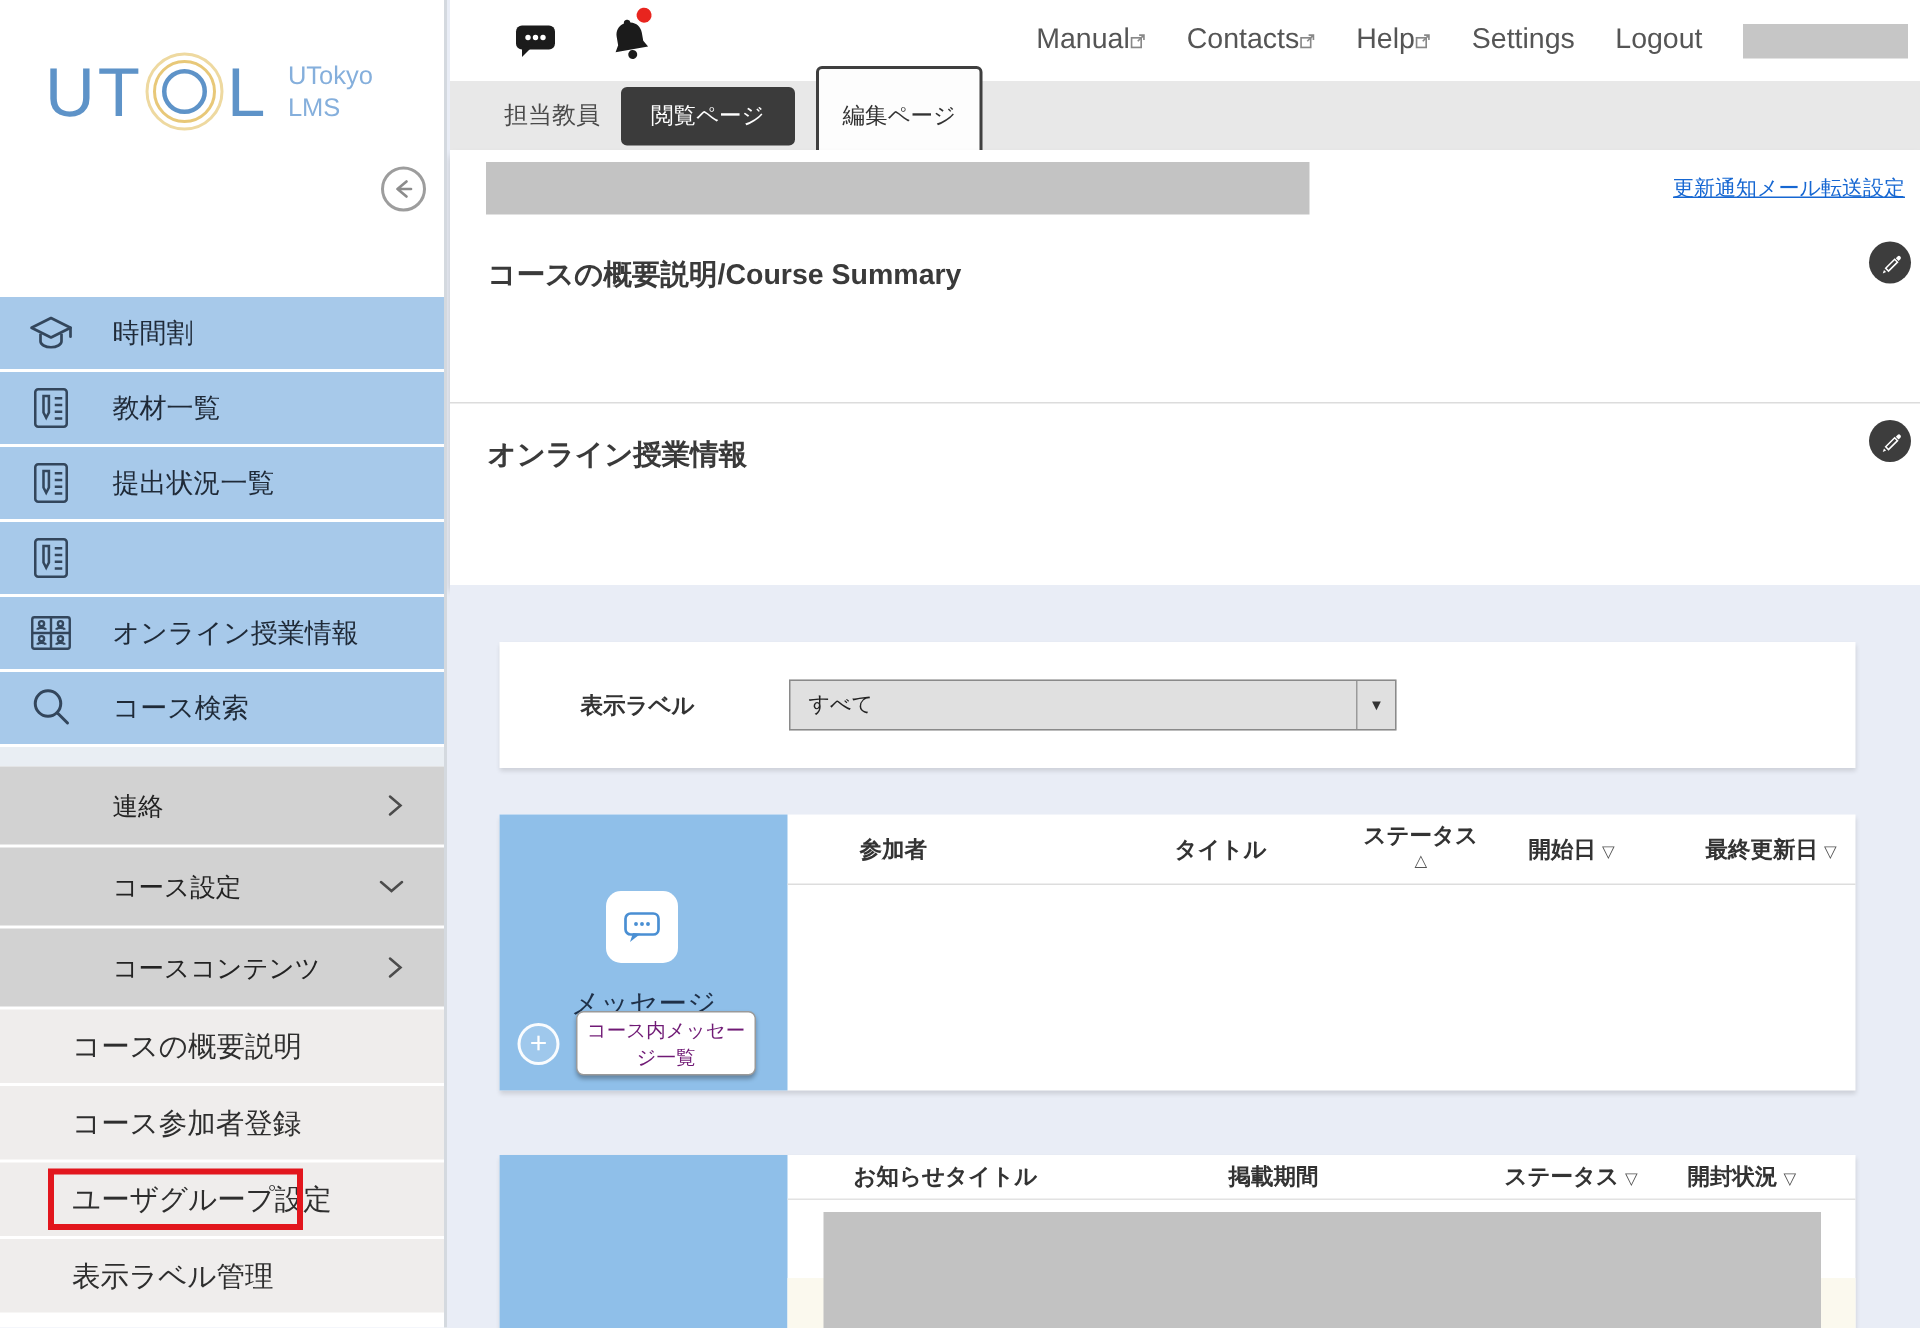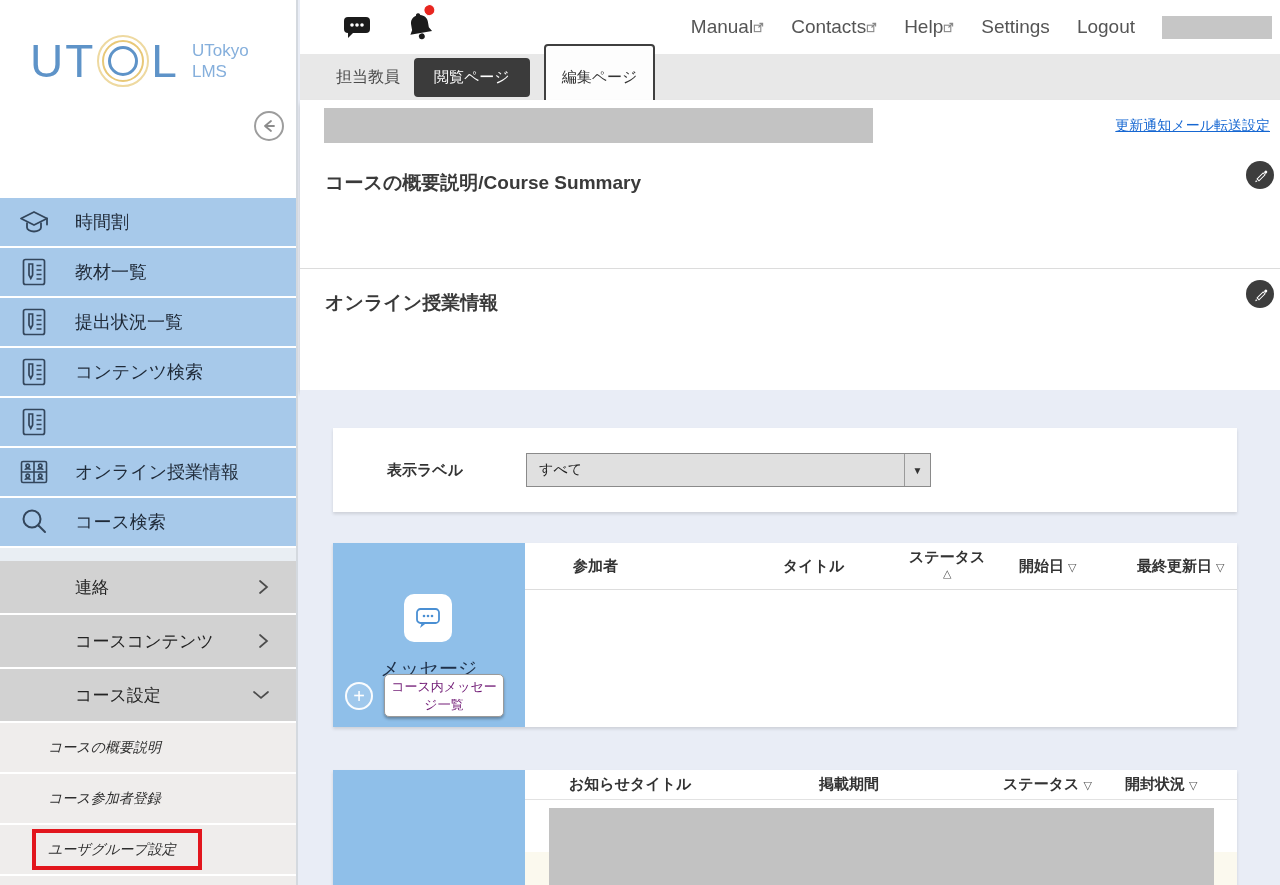--- a/index.html
+++ b/index.html
@@ -26,21 +26,21 @@
     display:flex; align-items:center; cursor:pointer; }
   .nav-item .nicon { position:absolute; left:17px; width:34px; display:flex; justify-content:center; }
   .nav-item .nlabel { padding-left:75px; font-size:18px; color:#1f2a38; }
   .gap-strip { height:13px; background:#e9eef3; }
   .grp-item { height:52px; margin-bottom:2px; background:#d2d2d2; position:relative;
     display:flex; align-items:center; cursor:pointer; }
   .grp-item .glabel { padding-left:75px; font-size:17px; color:#232323; }
   .grp-item .chev { position:absolute; right:26px; color:#4c4c4c; }
   .sub-item { height:49px; margin-bottom:2px; background:#efedec; position:relative;
     display:flex; align-items:center; cursor:pointer; }
-  .sub-item .slabel { padding-left:48px; font-size:14px; color:#2e2e2e;font-style:italic; }
+  .sub-item .slabel { padding-left:48px; font-size:19px; color:#2e2e2e; }
   .red-frame { position:absolute; left:32px; top:4px; width:170px; height:41px;
     border:4px solid #e2161d; pointer-events:none; }
 
   
   .main { position:absolute; left:300px; top:0; width:980px; height:885px; }
   .topbar { position:absolute; top:0; left:0; width:980px; height:54px; background:#fff; }
   .top-icon { position:absolute; top:12px; cursor:pointer; }
   .bell-wrap { transform:rotate(-10deg); }
   .red-dot { position:absolute; right:-3px; top:-4px; width:12px; height:12px;
     border-radius:50%; background:#e8251f; border:1.5px solid #fff; }
@@ -169,30 +169,20 @@
     <span class="nlabel">提出状況一覧</span>
   </div>
   <div class="nav-item">
     <span class="nicon">
       <svg width="28" height="30" viewBox="0 0 28 30" fill="none" stroke="#33465c" stroke-width="1.7">
         <rect x="3.5" y="2.5" width="21" height="25" rx="2"></rect>
         <path d="M9 7 v11 l1.8 3.5 1.8 -3.5 v-11 z"></path>
         <path d="M16.5 8.5 h5 M16.5 13 h5 M16.5 17.5 h5 M16.5 22 h5"></path>
       </svg>
     </span>
-    <span class="nlabel">コンテンツ検索</span>
-  </div>
-  <div class="nav-item">
-    <span class="nicon">
-      <svg width="28" height="30" viewBox="0 0 28 30" fill="none" stroke="#33465c" stroke-width="1.7">
-        <rect x="3.5" y="2.5" width="21" height="25" rx="2"></rect>
-        <path d="M9 7 v11 l1.8 3.5 1.8 -3.5 v-11 z"></path>
-        <path d="M16.5 8.5 h5 M16.5 13 h5 M16.5 17.5 h5 M16.5 22 h5"></path>
-      </svg>
-    </span>
   </div>
   <div class="nav-item">
     <span class="nicon">
       <svg width="30" height="28" viewBox="0 0 30 28" fill="none" stroke="#33465c" stroke-width="1.6">
         <rect x="2.5" y="3.5" width="25" height="21" rx="1.5"></rect>
         <path d="M15 3.5 v21 M2.5 14 h25"></path>
         <circle cx="8.7" cy="7.8" r="1.7"></circle>
           <path d="M5.8 11.8 c.6-1.6 5.2-1.6 5.8 0"></path>
         <circle cx="21.3" cy="7.8" r="1.7"></circle>
           <path d="M18.4 11.8 c.6-1.6 5.2-1.6 5.8 0"></path>
@@ -218,32 +208,32 @@
 
   <div class="grp-item">
     <span class="glabel">連絡</span>
     <span class="chev">
       <svg width="14" height="16" viewBox="0 0 14 16" fill="none" stroke="#4c4c4c" stroke-width="1.7" stroke-linecap="round">
           <path d="M4 2 l7 6 -7 6"></path>
         </svg>
     </span>
   </div>
   <div class="grp-item">
+    <span class="glabel">コース設定</span>
+    <span class="chev">
+      <svg width="18" height="12" viewBox="0 0 18 12" fill="none" stroke="#4c4c4c" stroke-width="1.7" stroke-linecap="round">
+          <path d="M2 3 l7 6 7 -6"></path>
+        </svg>
+    </span>
+  </div>
+  <div class="grp-item">
     <span class="glabel">コースコンテンツ</span>
     <span class="chev">
       <svg width="14" height="16" viewBox="0 0 14 16" fill="none" stroke="#4c4c4c" stroke-width="1.7" stroke-linecap="round">
           <path d="M4 2 l7 6 -7 6"></path>
-        </svg>
-    </span>
-  </div>
-  <div class="grp-item">
-    <span class="glabel">コース設定</span>
-    <span class="chev">
-      <svg width="18" height="12" viewBox="0 0 18 12" fill="none" stroke="#4c4c4c" stroke-width="1.7" stroke-linecap="round">
-          <path d="M2 3 l7 6 7 -6"></path>
         </svg>
     </span>
   </div>
 
   <div class="sub-item">
     <span class="slabel">コースの概要説明</span>
   </div>
   <div class="sub-item">
     <span class="slabel">コース参加者登録</span>
   </div>

